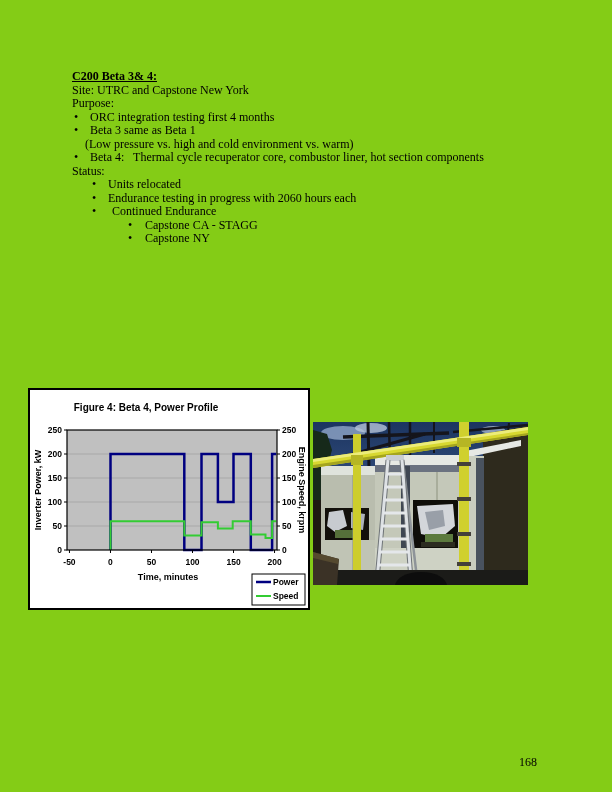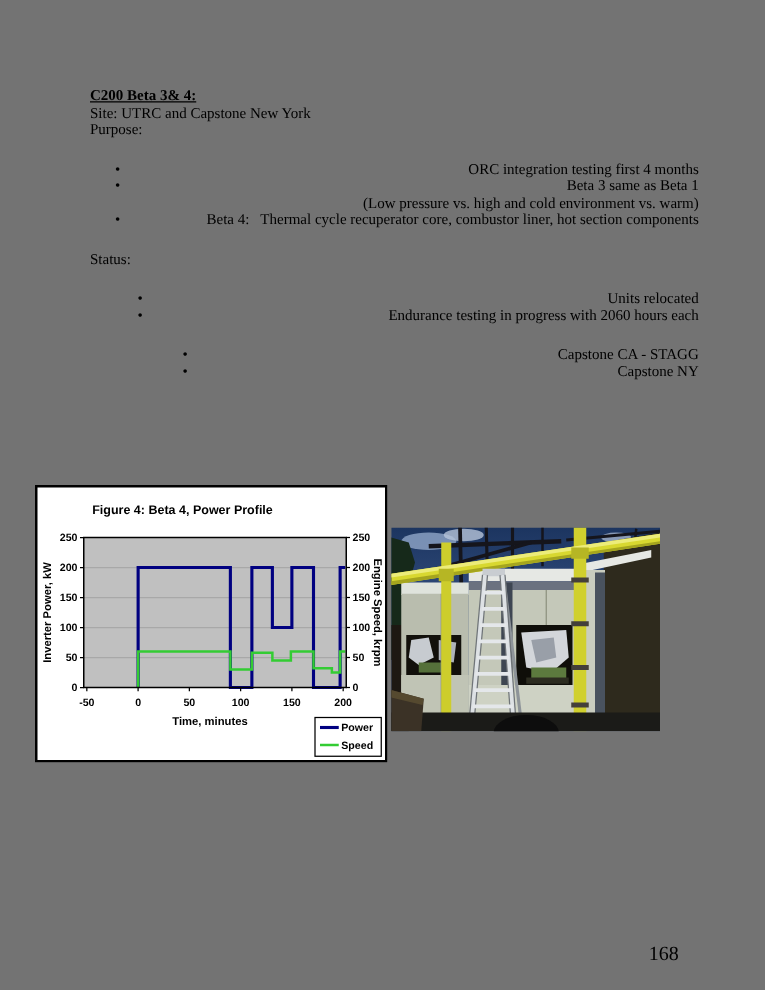--- a/index.html
+++ b/index.html
@@ -1,36 +1,36 @@
 <!DOCTYPE html>
 <html><head>
 <meta charset="utf-8">
 <style>
   html,body{margin:0;padding:0;background:#ffffff;}
   body{width:612px;height:792px;position:relative;font-family:"Liberation Serif",serif;color:#000;}
-  .page{position:absolute;left:0;top:0;width:612px;height:792px;background:#737373;overflow:hidden;}
+  .page{position:absolute;left:0;top:0;width:612px;height:792px;background:#84cc16;overflow:hidden;}
   .content{position:absolute;left:72px;top:70px;width:505px;font-size:12px;line-height:13.5px;}
   .doc-title{font-size:12px;font-weight:bold;text-decoration:underline;margin:0;}
   .content p{margin:0;}
   .site{margin-top:13.5px;}
   .purpose-label{margin-top:13.5px;}
   .status-label{margin-top:15px;}
   .future-label{margin-top:30px;}
-  ul{list-style:none;margin:18px;padding:0;text-align:right;}
+  ul{list-style:none;margin:0;padding:0;}
   li{position:relative;white-space:pre-wrap;}
   .lvl1 > li{padding-left:18px;}
   .lvl1 > li::before{content:"\2022";position:absolute;left:2px;}
   .lvl1 > li.note{padding-left:13px;}
   .lvl1 > li.note::before{content:"";}
   .lvl2 > li{padding-left:36px;}
   .lvl2 > li::before{content:"\2022";position:absolute;left:20px;}
   .lvl2.future > li{padding-left:40px;}
   .lvl3 > li{padding-left:73px;}
   .lvl3 > li::before{content:"\2022";position:absolute;left:56px;}
-  .pagenum{position:absolute;left:519px;top:755px;font-size:16px;}
+  .pagenum{position:absolute;left:519px;top:755px;font-size:12px;}
   .chart-frame{position:absolute;left:28px;top:388px;width:278px;height:218px;border:2px solid #000;background:#fff;}
   .chart-frame svg{display:block;width:278px;height:218px;}
   .photo{position:absolute;left:313px;top:422px;width:215px;height:163px;}
   .photo svg{display:block;width:215px;height:163px;}
 </style>
 </head>
 <body>
 
 <div class="page">
 
@@ -46,20 +46,23 @@
       <li class="note">(Low pressure vs. high and cold environment vs. warm)</li>
       <li>Beta 4:   Thermal cycle recuperator core, combustor liner, hot section components</li>
     </ul>
 
     <p class="status-label">Status:</p>
     <ul class="lvl2">
       <li>Units relocated</li>
       <li>Endurance testing in progress with 2060 hours each</li>
     </ul>
 
+    <ul class="lvl2 future">
+      <li>Continued Endurance</li>
+    </ul>
     <ul class="lvl3">
       <li>Capstone CA - STAGG</li>
       <li>Capstone NY</li>
     </ul>
   </div>
 
   <div class="chart-frame">
     <svg id="chart-svg" viewBox="0 0 278 218">
         <rect x="37" y="40" width="210" height="120" fill="#c0c0c0"></rect>
         <line x1="37" x2="247" y1="136" y2="136" stroke="#a8a8a8" stroke-width="1"></line>

